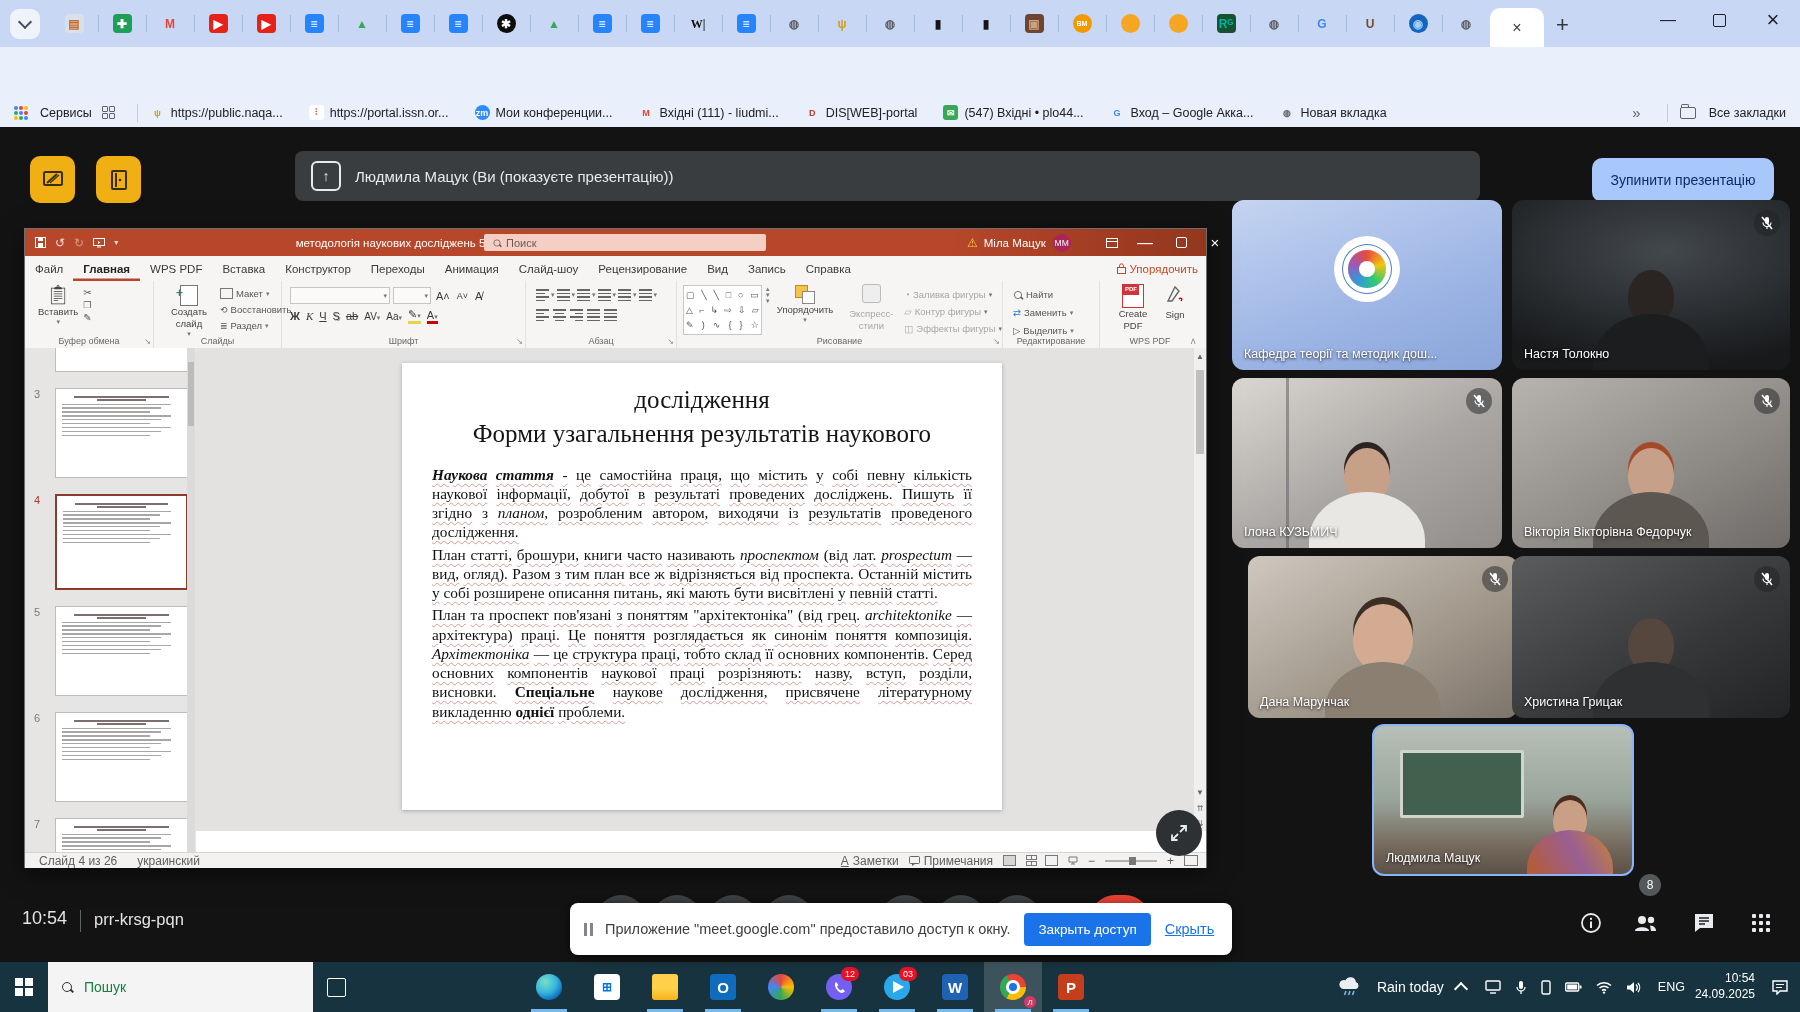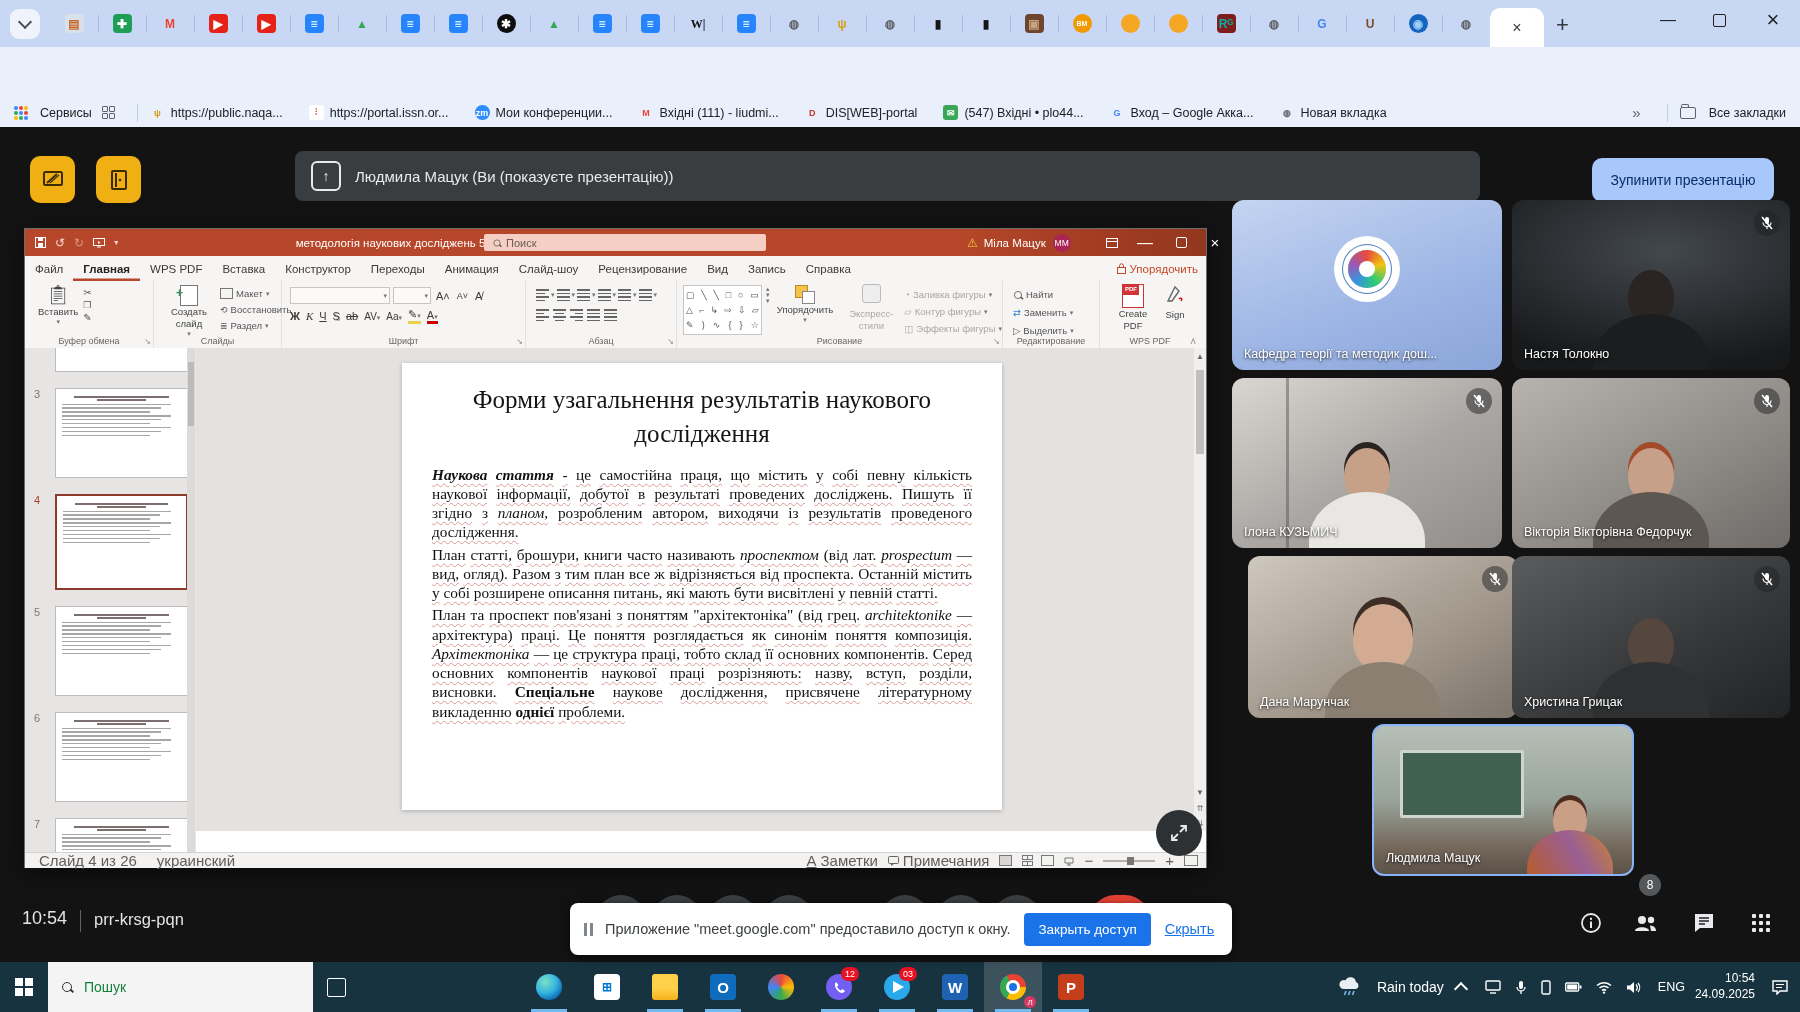--- a/index.html
+++ b/index.html
@@ -149,21 +149,21 @@
   .vscroll{left:1169px;top:119px;width:12px;height:483px;background:#f1efee;font-size:8px;color:#666;text-align:center;}
   .vthumb{position:absolute;left:2px;top:22px;width:8px;height:84px;background:#c1bfbe;}
   .slide{left:377px;top:134px;width:600px;height:447px;background:#fff;box-shadow:0 1px 4px rgba(0,0,0,.25);font-family:"Liberation Serif",serif;}
   .stitle{margin:20px auto 14px auto;text-align:center;font-size:25px;color:#151515;line-height:1.35;}
   .sbody{width:540px;margin:0 auto;font-size:15.3px;line-height:1.26;text-align:justify;color:#111;}
   .sbody p{margin:0 0 3px 0;}
   .w{text-decoration:underline;text-decoration-style:wavy;text-decoration-color:rgba(195,84,72,.55);text-decoration-thickness:1px;text-underline-offset:3px;}
   .bseg{font-weight:bold;} .iseg{font-style:italic;}
   .notesbar{left:171px;top:602px;width:1010px;height:21px;background:#fbfaf9;border-top:1px solid #d8d6d4;display:flex;align-items:center;}
   .notestxt{margin-left:105px;font-size:12px;color:#767676;}
-  .statusbar{left:0;top:623px;width:1181px;height:15px;background:#f3f2f1;border-top:1px solid #d6d4d2;font-size:15px;color:#605e5c;display:flex;align-items:center;}
+  .statusbar{left:0;top:623px;width:1181px;height:15px;background:#f3f2f1;border-top:1px solid #d6d4d2;font-size:12px;color:#605e5c;display:flex;align-items:center;}
   .st{margin-left:14px;white-space:nowrap;}
   .stright{position:absolute;right:8px;display:flex;align-items:center;gap:10px;}
   .viewico{width:11px;height:9px;border:1px solid #777;}
   .zoomtrack{width:52px;height:2px;background:#b3b1af;position:relative;}
   .zoomtrack i{position:absolute;left:24px;top:-3px;width:7px;height:8px;background:#797776;display:block;}
   
   #taskbar{left:0;top:962px;width:1800px;height:50px;background:#17333f;display:flex;align-items:center;}
   .startbtn{width:48px;height:50px;display:flex;align-items:center;justify-content:center;}
   .winlogo{display:grid;grid-template-columns:8px 8px;grid-gap:2px;}
   .winlogo i{width:8px;height:8px;background:#fff;}
@@ -276,21 +276,21 @@
         <span class="pin">
           <span class="fav" style="background: rgb(242, 153, 0); color: rgb(255, 255, 255); border-radius: 50%; font-size: 7px;">BM</span>
         </span>
         <span class="pin">
           <span class="fav" style="background: rgb(245, 166, 35); color: rgb(255, 255, 255); border-radius: 50%;"></span>
         </span>
         <span class="pin">
           <span class="fav" style="background: rgb(245, 166, 35); color: rgb(255, 255, 255); border-radius: 50%;"></span>
         </span>
         <span class="pin">
-          <span class="fav" style="background: #7f1d1d; color: rgb(0, 179, 164);">Rᴳ</span>
+          <span class="fav" style="background: #14532d; color: rgb(0, 179, 164);">Rᴳ</span>
         </span>
         <span class="pin">
           <span class="fav" style="background: transparent; color: rgb(95, 99, 104);">◍</span>
         </span>
         <span class="pin">
           <span class="fav" style="background: transparent; color: rgb(66, 133, 244);">G</span>
         </span>
         <span class="pin">
           <span class="fav" style="background: transparent; color: rgb(122, 75, 42);">U</span>
         </span>
@@ -832,22 +832,22 @@
           <span class="tnum">7</span>
         </div>
       </div>
     <div class="panelsb abs">
         <i></i>
       </div>
 
     <div class="canvas abs"></div>
     <div class="slide abs">
       <div class="stitle" id="slidetitle">
+          <div>дослідження</div>
           <div>Форми узагальнення результатів наукового</div>
-          <div>дослідження</div>
         </div>
       <div class="sbody" id="slidebody">
           <p><span class="w bseg iseg">Наукова</span> <span class="w bseg iseg">стаття</span> <span class="w">-</span> <span class="w">це</span> <span class="w">самостійна</span> <span class="w">праця,</span> <span class="w">що</span> <span class="w">містить</span> <span class="w">у</span> <span class="w">собі</span> <span class="w">певну</span> <span class="w">кількість</span> <span class="w">наукової</span> <span class="w">інформації,</span> <span class="w">добутої</span> <span class="w">в</span> <span class="w">результаті</span> <span class="w">проведених</span> <span class="w">досліджень.</span> <span class="w">Пишуть</span> <span class="w">її</span> <span class="w">згідно</span> <span class="w">з</span> <span class="w iseg">планом</span><span class="w">,</span> <span class="w">розробленим</span> <span class="w">автором,</span> <span class="w">виходячи</span> <span class="w">із</span> <span class="w">результатів</span> <span class="w">проведеного</span> <span class="w">дослідження.</span></p>
           <p><span class="w">План</span> <span class="w">статті,</span> <span class="w">брошури,</span> <span class="w">книги</span> <span class="w">часто</span> <span class="w">називають</span> <span class="w iseg">проспектом</span> <span class="w">(від</span> <span class="w">лат.</span> <span class="w iseg">prospectum</span> <span class="w">—</span> <span class="w">вид,</span> <span class="w">огляд).</span> <span class="w">Разом</span> <span class="w">з</span> <span class="w">тим</span> <span class="w">план</span> <span class="w">все</span> <span class="w">ж</span> <span class="w">відрізняється</span> <span class="w">від</span> <span class="w">проспекта.</span> <span class="w">Останній</span> <span class="w">містить</span> <span class="w">у</span> <span class="w">собі</span> <span class="w">розширене</span> <span class="w">описання</span> <span class="w">питань,</span> <span class="w">які</span> <span class="w">мають</span> <span class="w">бути</span> <span class="w">висвітлені</span> <span class="w">у</span> <span class="w">певній</span> <span class="w">статті.</span></p>
           <p><span class="w">План</span> <span class="w">та</span> <span class="w">проспект</span> <span class="w">пов'язані</span> <span class="w">з</span> <span class="w">поняттям</span> <span class="w">"архітектоніка"</span> <span class="w">(від</span> <span class="w">грец.</span> <span class="w iseg">architektonike</span> <span class="w">—</span> <span class="w">архітектура)</span> <span class="w">праці.</span> <span class="w">Це</span> <span class="w">поняття</span> <span class="w">розглядається</span> <span class="w">як</span> <span class="w">синонім</span> <span class="w">поняття</span> <span class="w">композиція.</span> <span class="w iseg">Архітектоніка</span> <span class="w">—</span> <span class="w">це</span> <span class="w">структура</span> <span class="w">праці,</span> <span class="w">тобто</span> <span class="w">склад</span> <span class="w">її</span> <span class="w">основних</span> <span class="w">компонентів.</span> <span class="w">Серед</span> <span class="w">основних</span> <span class="w">компонентів</span> <span class="w">наукової</span> <span class="w">праці</span> <span class="w">розрізняють:</span> <span class="w">назву,</span> <span class="w">вступ,</span> <span class="w">розділи,</span> <span class="w">висновки.</span> <span class="w bseg">Спеціальне</span> <span class="w">наукове</span> <span class="w">дослідження,</span> <span class="w">присвячене</span> <span class="w">літературному</span> <span class="w">викладенню</span> <span class="w bseg">однієї</span> <span class="w">проблеми.</span></p>
         </div>
     </div>
     <div class="vscroll abs">
       <div style="padding-top:4px;">▲</div>
       <span class="vthumb"></span>

